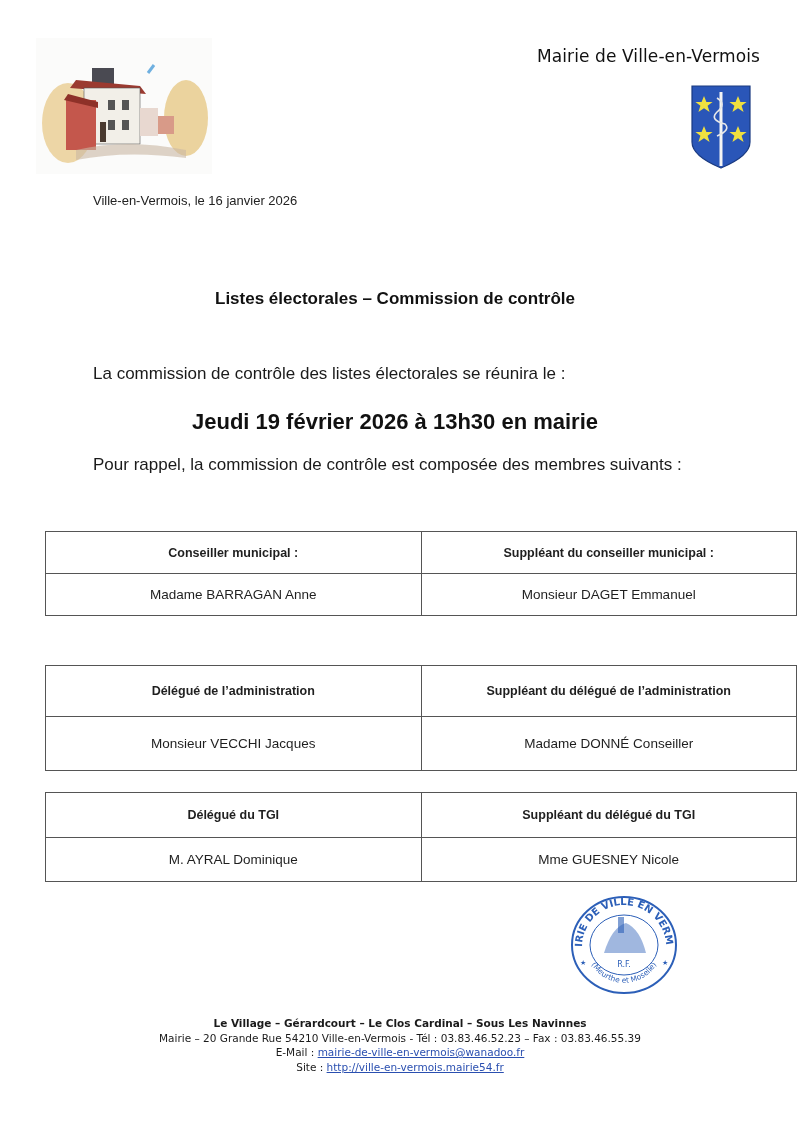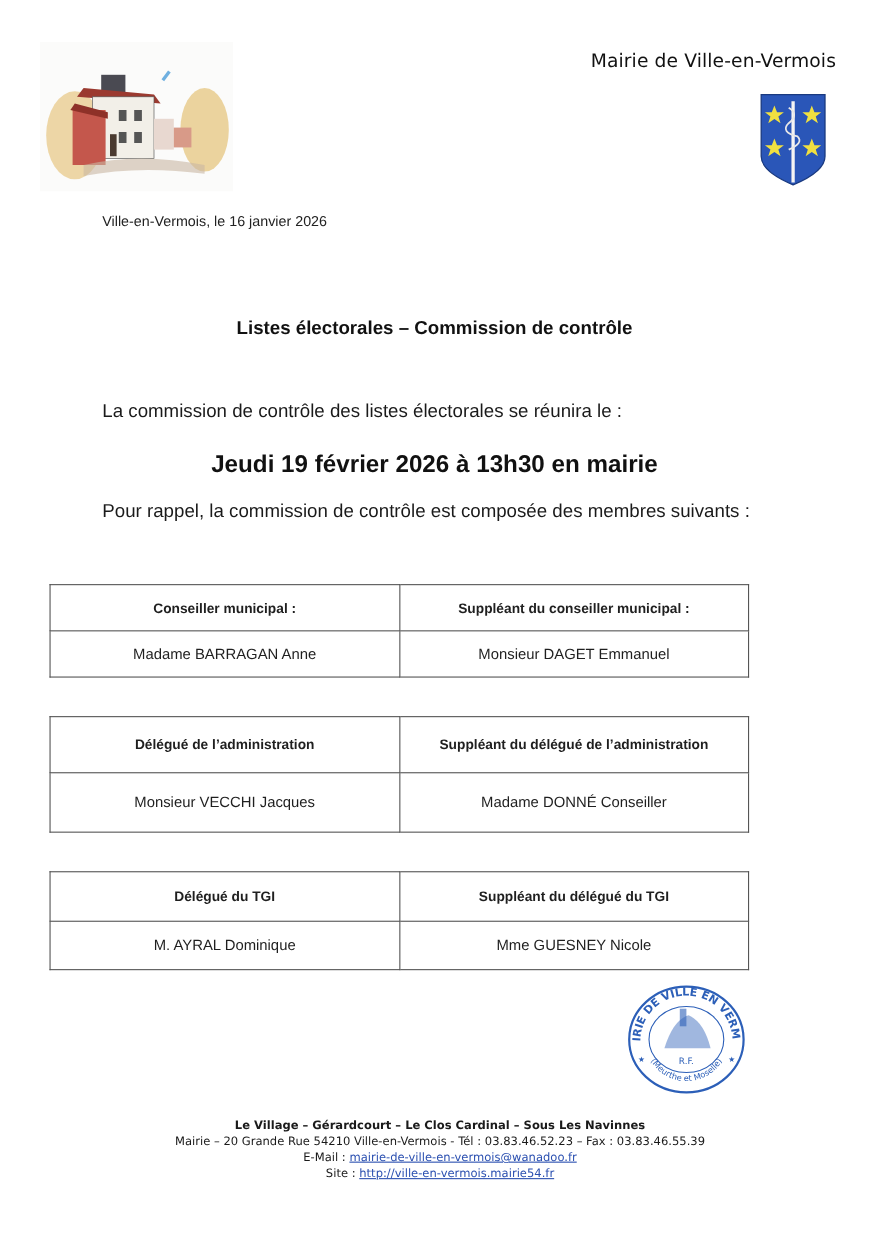--- a/index.html
+++ b/index.html
@@ -20,31 +20,31 @@
     left: 0; width: 790px; top: 289px; text-align: center;
     font-weight: bold; font-size: 17px; color: #111;
   }
   .intro { left: 93px; top: 364px; font-size: 17px; color: #1a1a1a; }
   .meeting {
     left: 0; width: 790px; top: 409px; text-align: center;
     font-weight: bold; font-size: 22px; color: #111;
   }
   .reminder { left: 93px; top: 455px; font-size: 17px; color: #1a1a1a; }
   table.members {
-    position: absolute; left: 45px; width: 636px;
+    position: absolute; left: 45px; width: 752px;
     border-collapse: collapse; table-layout: fixed; padding-left: 40px;
   }
   table.members td {
     border: 1px solid #555; text-align: center; font-size: 13.5px;
     color: #1f1f1f; padding: 0;
   }
   table.members td.head { font-weight: bold; font-size: 12.5px; }
   table.members td.head.italic { }
   .t1 { top: 531px; } .t1 .r1 { height: 42px; } .t1 .r2 { height: 42px; }
-  .t2 { top: 651px; } .t2 .r1 { height: 51px; } .t2 .r2 { height: 54px; }
+  .t2 { top: 665px; } .t2 .r1 { height: 51px; } .t2 .r2 { height: 54px; }
   .t3 { top: 792px; } .t3 .r1 { height: 45px; } .t3 .r2 { height: 44px; }
   .stamp { left: 568px; top: 891px; width: 112px; height: 104px; }
   .footer {
     left: 0; width: 800px; top: 1016px; text-align: center;
     font-family: "DejaVu Sans", sans-serif; font-size: 10.5px; color: #1a1a1a;
     line-height: 14.5px;
   }
   .footer .villages { font-weight: bold; }
   .footer a { color: #2a4fb0; text-decoration: underline; }
 </style>

